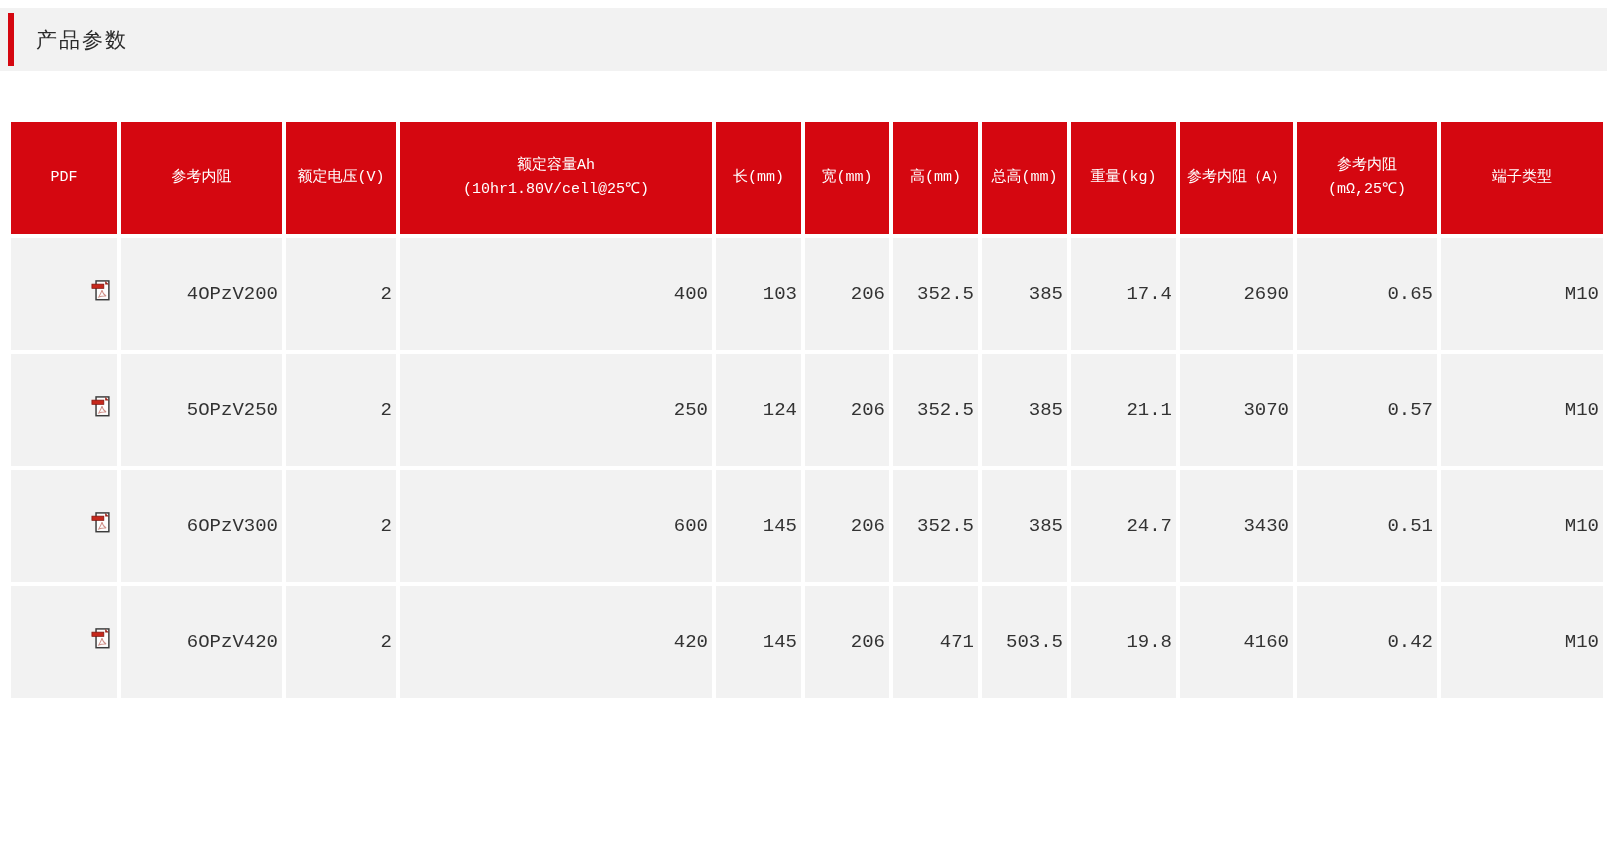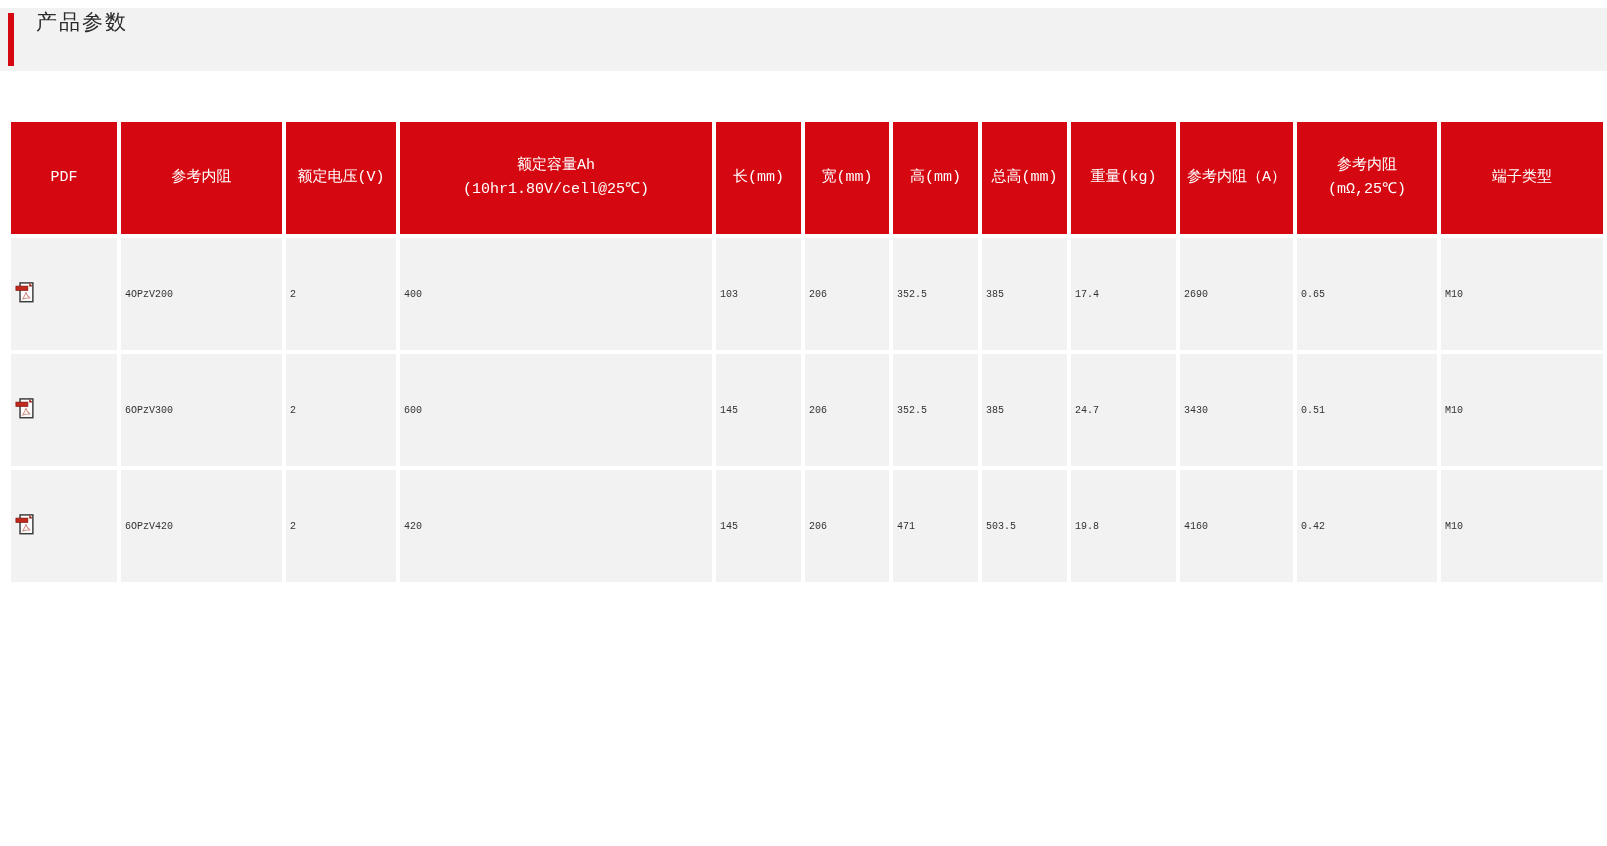--- a/index.html
+++ b/index.html
@@ -14,21 +14,21 @@
     width:1607px;height:846px;overflow:hidden;
     font-family:"Liberation Sans","DejaVu Sans",sans-serif;
     color:var(--body-text);
   }
   
   .section-band{
     position:relative;
     margin-top:8px;
     height:63px;
     background:var(--band-bg);
-    display:flex;align-items:flex-start;
+    display:flex;align-items:center;
   }
   .accent-bar{
     position:absolute;left:8px;top:5px;
     width:6px;height:53px;background:var(--red);
   }
   .section-title{
     margin-left:36px;
     font-size:21px;font-weight:400;color:#2b2b2b;
     letter-spacing:2px;
   }
@@ -46,23 +46,23 @@
     font-weight:400;
     font-size:15px;
     height:112px;
     text-align:center;
     vertical-align:middle;
     line-height:1.6;
     padding:0 4px;
   }
   .spec-table td{
     background:var(--cell-bg);
-    font-size:10px;
+    font-size:19px;
     height:112px;
-    text-align:left;
+    text-align:right;
     vertical-align:middle;
     padding:0 4px;
     color:var(--body-text);
   }
   .th-line{display:block;}
   .pdf-link{
     display:inline-block;
     text-decoration:none;
     cursor:pointer;
     line-height:0;
@@ -129,20 +129,43 @@
     <td>103</td>
     <td>206</td>
     <td>352.5</td>
     <td>385</td>
     <td>17.4</td>
     <td>2690</td>
     <td>0.65</td>
     <td>M10</td>
   </tr>
 
+  <tr class="data-row">
+    <td class="pdf-cell">
+      <a class="pdf-link">
+        <svg width="22" height="26" viewBox="0 0 24 28" aria-hidden="true">
+          <rect x="5.5" y="3" width="14" height="20.5" fill="#fdfdfd" stroke="#3c3c3c" stroke-width="1.6"></rect>
+          <polygon points="15.5,3 19.5,7 15.5,7" fill="#9c2218"></polygon>
+          <rect x="1" y="6.5" width="13" height="4.6" fill="#c5281c" stroke="#7d150e" stroke-width="0.8"></rect>
+          <path d="M8.5 20.5 C10.5 17 11.6 14.5 12 13 C12.6 15.8 14.3 18.3 16.5 19.5 C13.5 19.2 10.5 19.8 8.5 20.5 Z" fill="none" stroke="#d09089" stroke-width="1.1"></path>
+        </svg>
+      </a>
+    </td>
+    <td>5OPzV250</td>
+    <td>2</td>
+    <td>250</td>
+    <td>124</td>
+    <td>206</td>
+    <td>352.5</td>
+    <td>385</td>
+    <td>21.1</td>
+    <td>3070</td>
+    <td>0.57</td>
+    <td>M10</td>
+  </tr>
 
   <tr class="data-row">
     <td class="pdf-cell">
       <a class="pdf-link">
         <svg width="22" height="26" viewBox="0 0 24 28" aria-hidden="true">
           <rect x="5.5" y="3" width="14" height="20.5" fill="#fdfdfd" stroke="#3c3c3c" stroke-width="1.6"></rect>
           <polygon points="15.5,3 19.5,7 15.5,7" fill="#9c2218"></polygon>
           <rect x="1" y="6.5" width="13" height="4.6" fill="#c5281c" stroke="#7d150e" stroke-width="0.8"></rect>
           <path d="M8.5 20.5 C10.5 17 11.6 14.5 12 13 C12.6 15.8 14.3 18.3 16.5 19.5 C13.5 19.2 10.5 19.8 8.5 20.5 Z" fill="none" stroke="#d09089" stroke-width="1.1"></path>
         </svg>

